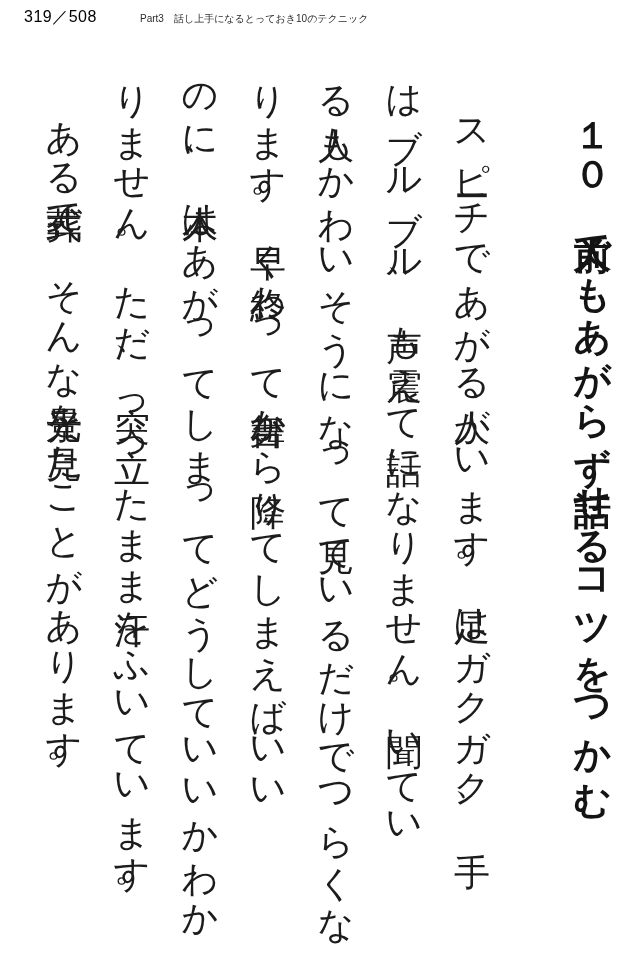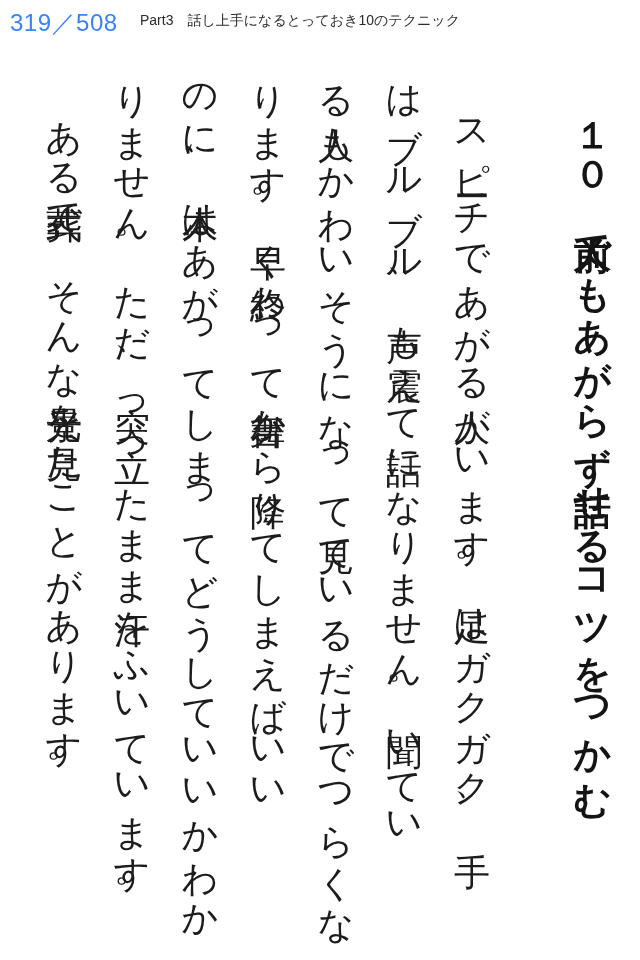--- a/index.html
+++ b/index.html
@@ -12,31 +12,31 @@
     position: relative;
     width: 640px;
     height: 960px;
     background: #ffffff;
     overflow: hidden;
     color: #1c1c1c;
   }
   
   .page-indicator {
     position: absolute;
-    left: 10px;
+    left: 24px;
     top: 7px;
-    font-size: 24px;
+    font-size: 16px;
     letter-spacing: 0.5px;
-    color: #3b82f6;
+    color: #000000;
   }
   .section-title {
     position: absolute;
     left: 140px;
     top: 12px;
-    font-size: 14px;
+    font-size: 10px;
     color: #2b2b2b;
     white-space: nowrap;
   }
   
   .chapter-title {
     position: absolute;
     top: 60px;
     right: 11px;
     height: 880px;
     writing-mode: vertical-rl;

